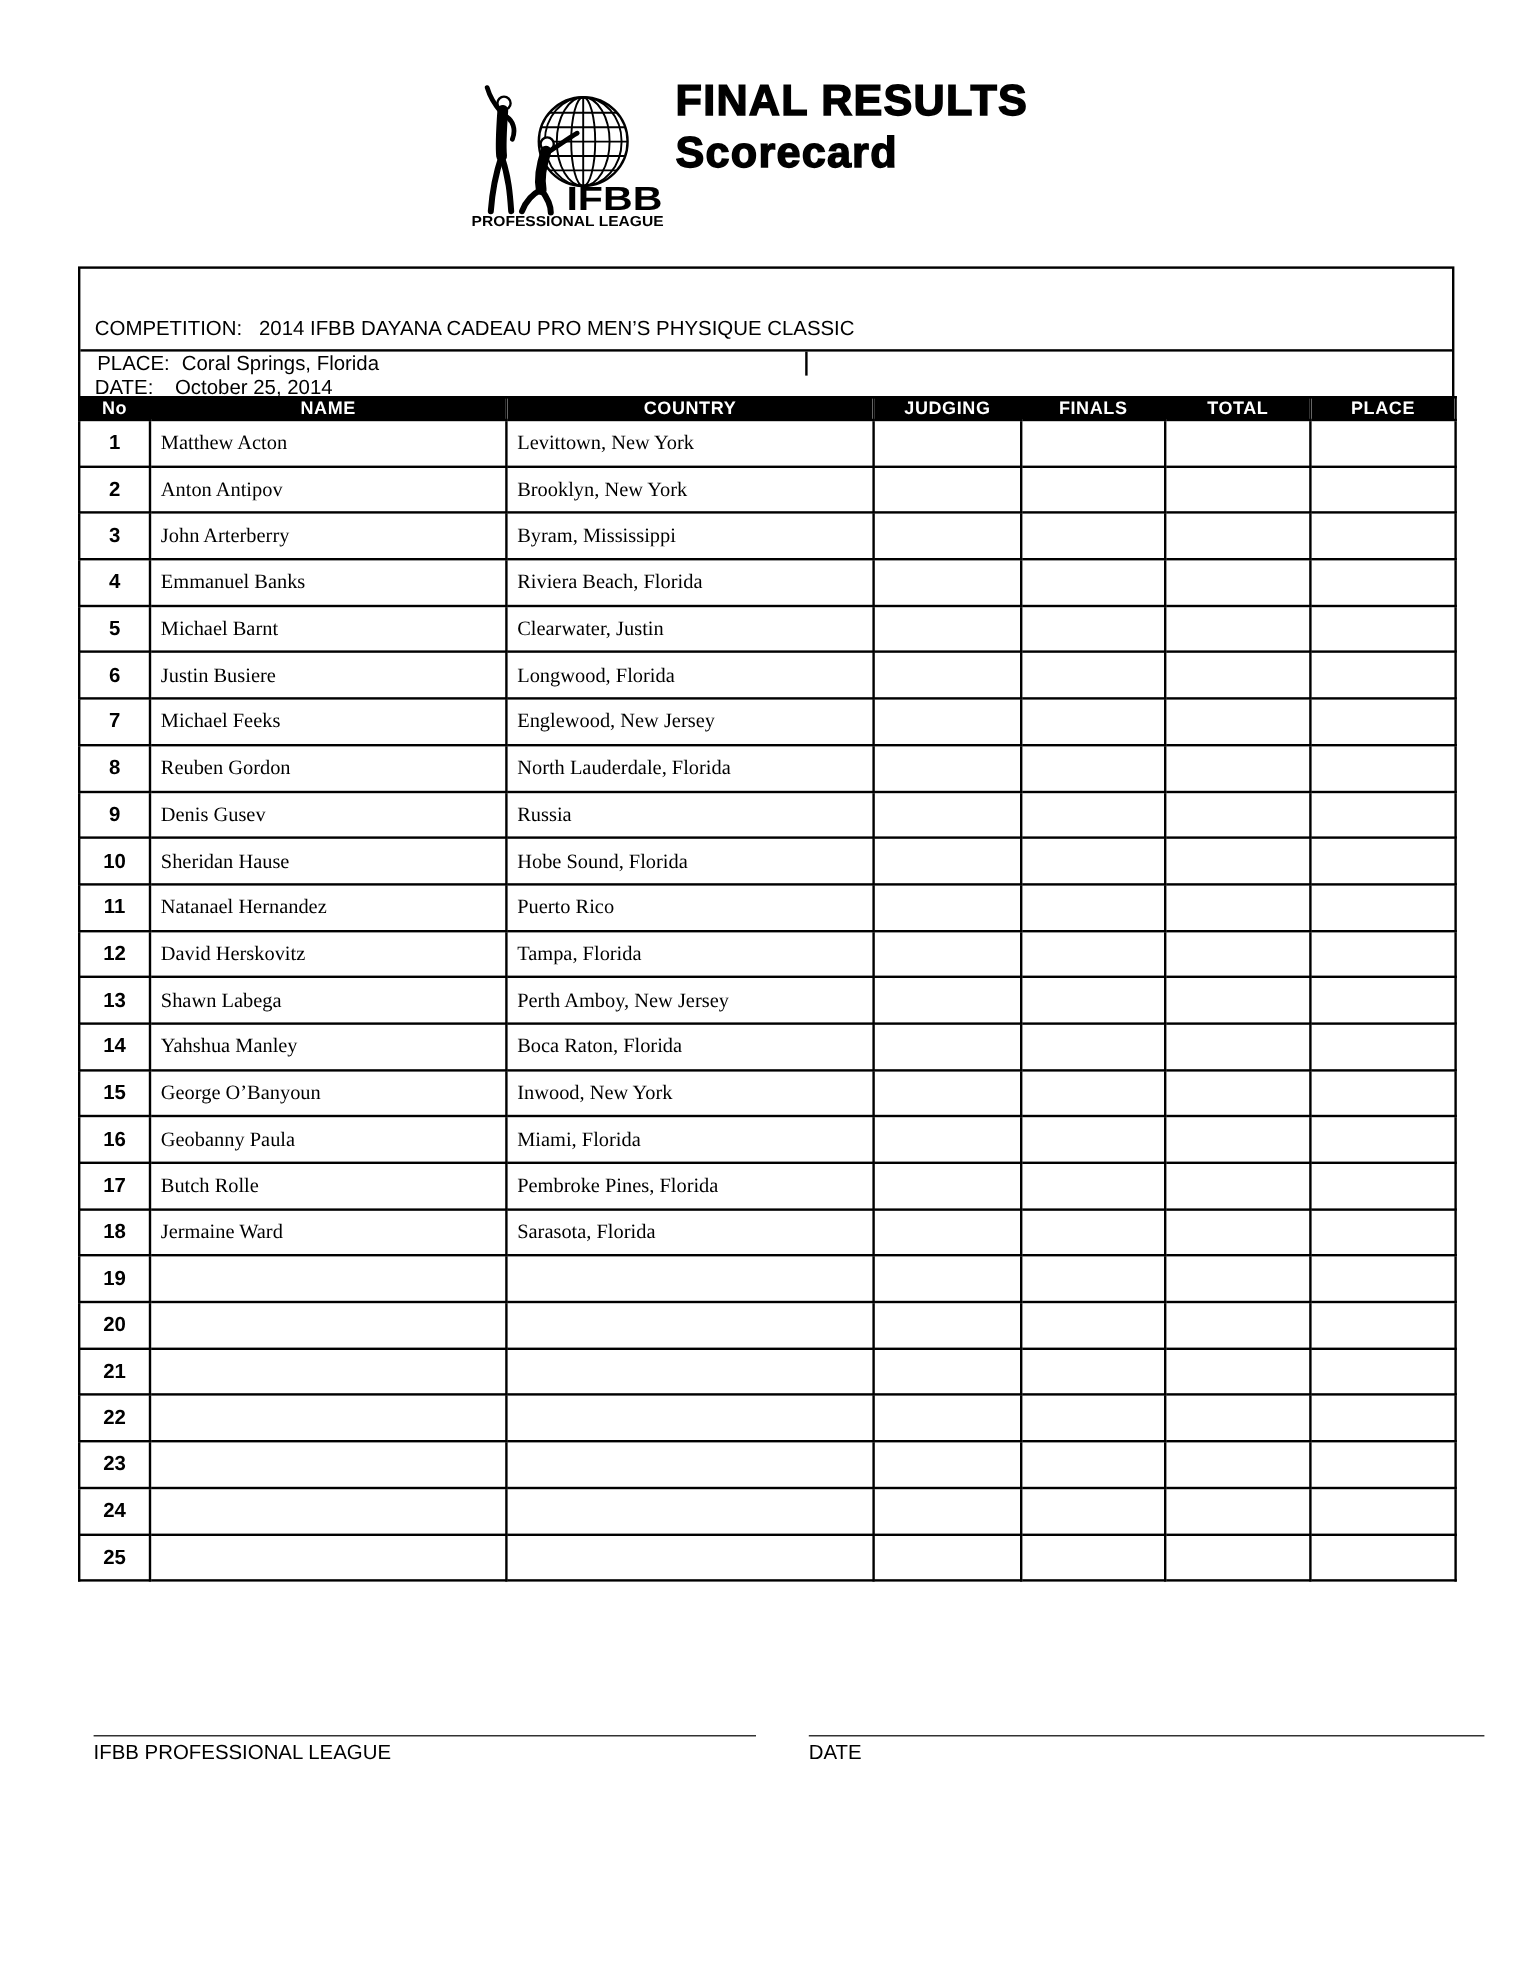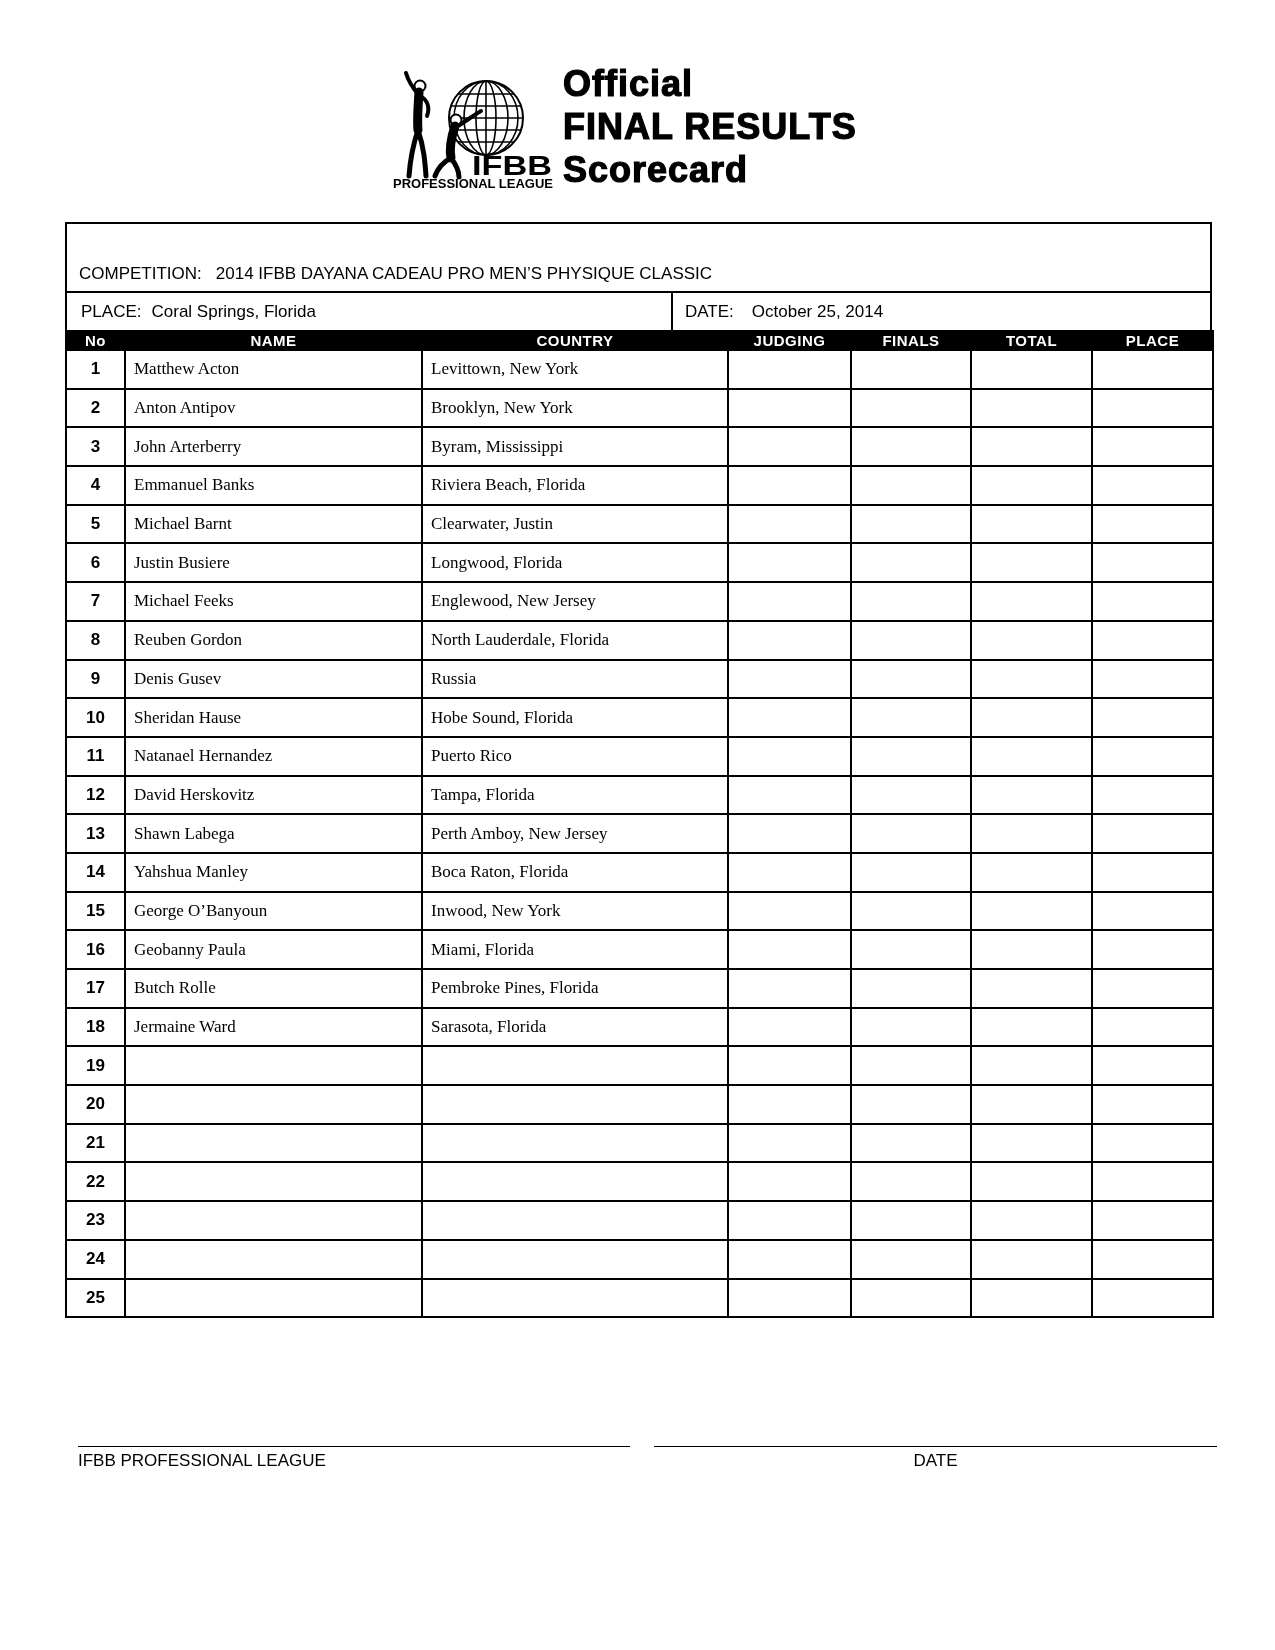--- a/index.html
+++ b/index.html
@@ -52,21 +52,21 @@
     font-size: 17px;
   }
   .comp-row1 {
     height: 37px;
     display: flex;
     align-items: center;
     padding-left: 12px;
     border-bottom: 2px solid var(--ink);
     margin-top: 32px;
   }
-  .comp-row2 { height: 37px; display: flex; }
+  .comp-row2 { height: 37px; display: flex; flex-direction: column; }
   .comp-cell-place {
     width: 606px;
     border-right: 2px solid var(--ink);
     display: flex;
     align-items: center;
     padding-left: 14px;
   }
   .comp-cell-date {
     flex: 1;
     display: flex;
@@ -113,21 +113,21 @@
 
   
   .sig {
     position: absolute;
     top: 1446px;
     border-top: 1px solid var(--ink);
     padding-top: 4px;
     font-size: 17px;
   }
   .sig-left { left: 78px; width: 552px; }
-  .sig-right { left: 654px; width: 563px; text-align: center; }
+  .sig-right { left: 674px; width: 563px; }
 </style>
 </head>
 <body>
 
 <div class="page">
 
   <div class="logo-wrap">
     <svg width="200" height="134" viewBox="0 0 200 134">
       <defs>
         <clipPath id="globeClip">
@@ -164,21 +164,20 @@
         <path d="M87,62 C83,74 81,84 83,94" stroke-width="9"></path>
         <path d="M83,94 C75,98 70,104 67,112" stroke-width="5"></path>
         <path d="M83,94 C89,102 91,107 91,113" stroke-width="5"></path>
       </g>
       <text x="104" y="111" font-family="Liberation Sans, sans-serif" font-size="28" font-weight="bold" fill="#000" textLength="80" lengthAdjust="spacingAndGlyphs">IFBB</text>
       <text x="25" y="124" font-family="Liberation Sans, sans-serif" font-size="12" font-weight="bold" fill="#000" textLength="160" lengthAdjust="spacingAndGlyphs">PROFESSIONAL LEAGUE</text>
     </svg>
   </div>
 
   <div class="brand">
-    <div>Official</div>
     <div>FINAL RESULTS</div>
     <div>Scorecard</div>
   </div>
 
   <div class="comp-box">
     <div class="comp-row1">
       <span>COMPETITION:</span>
       <span class="comp-value">2014 IFBB DAYANA CADEAU PRO MEN’S PHYSIQUE CLASSIC</span>
     </div>
     <div class="comp-row2">

